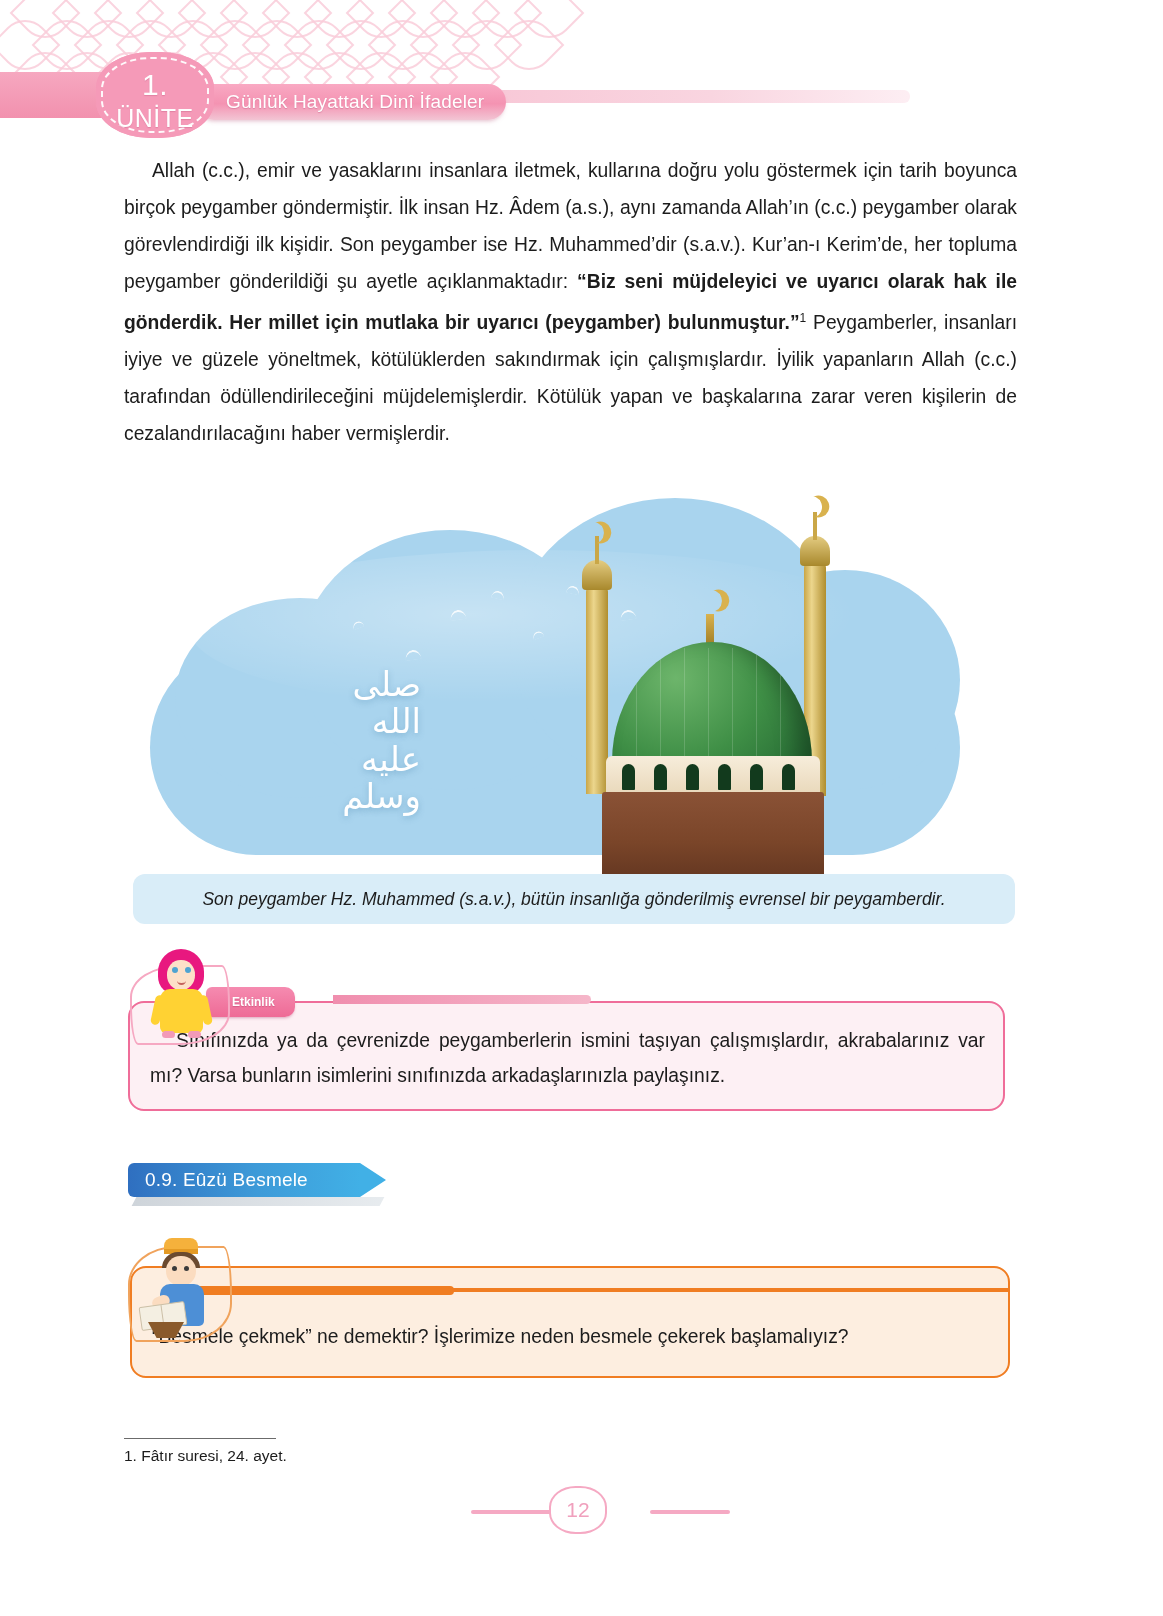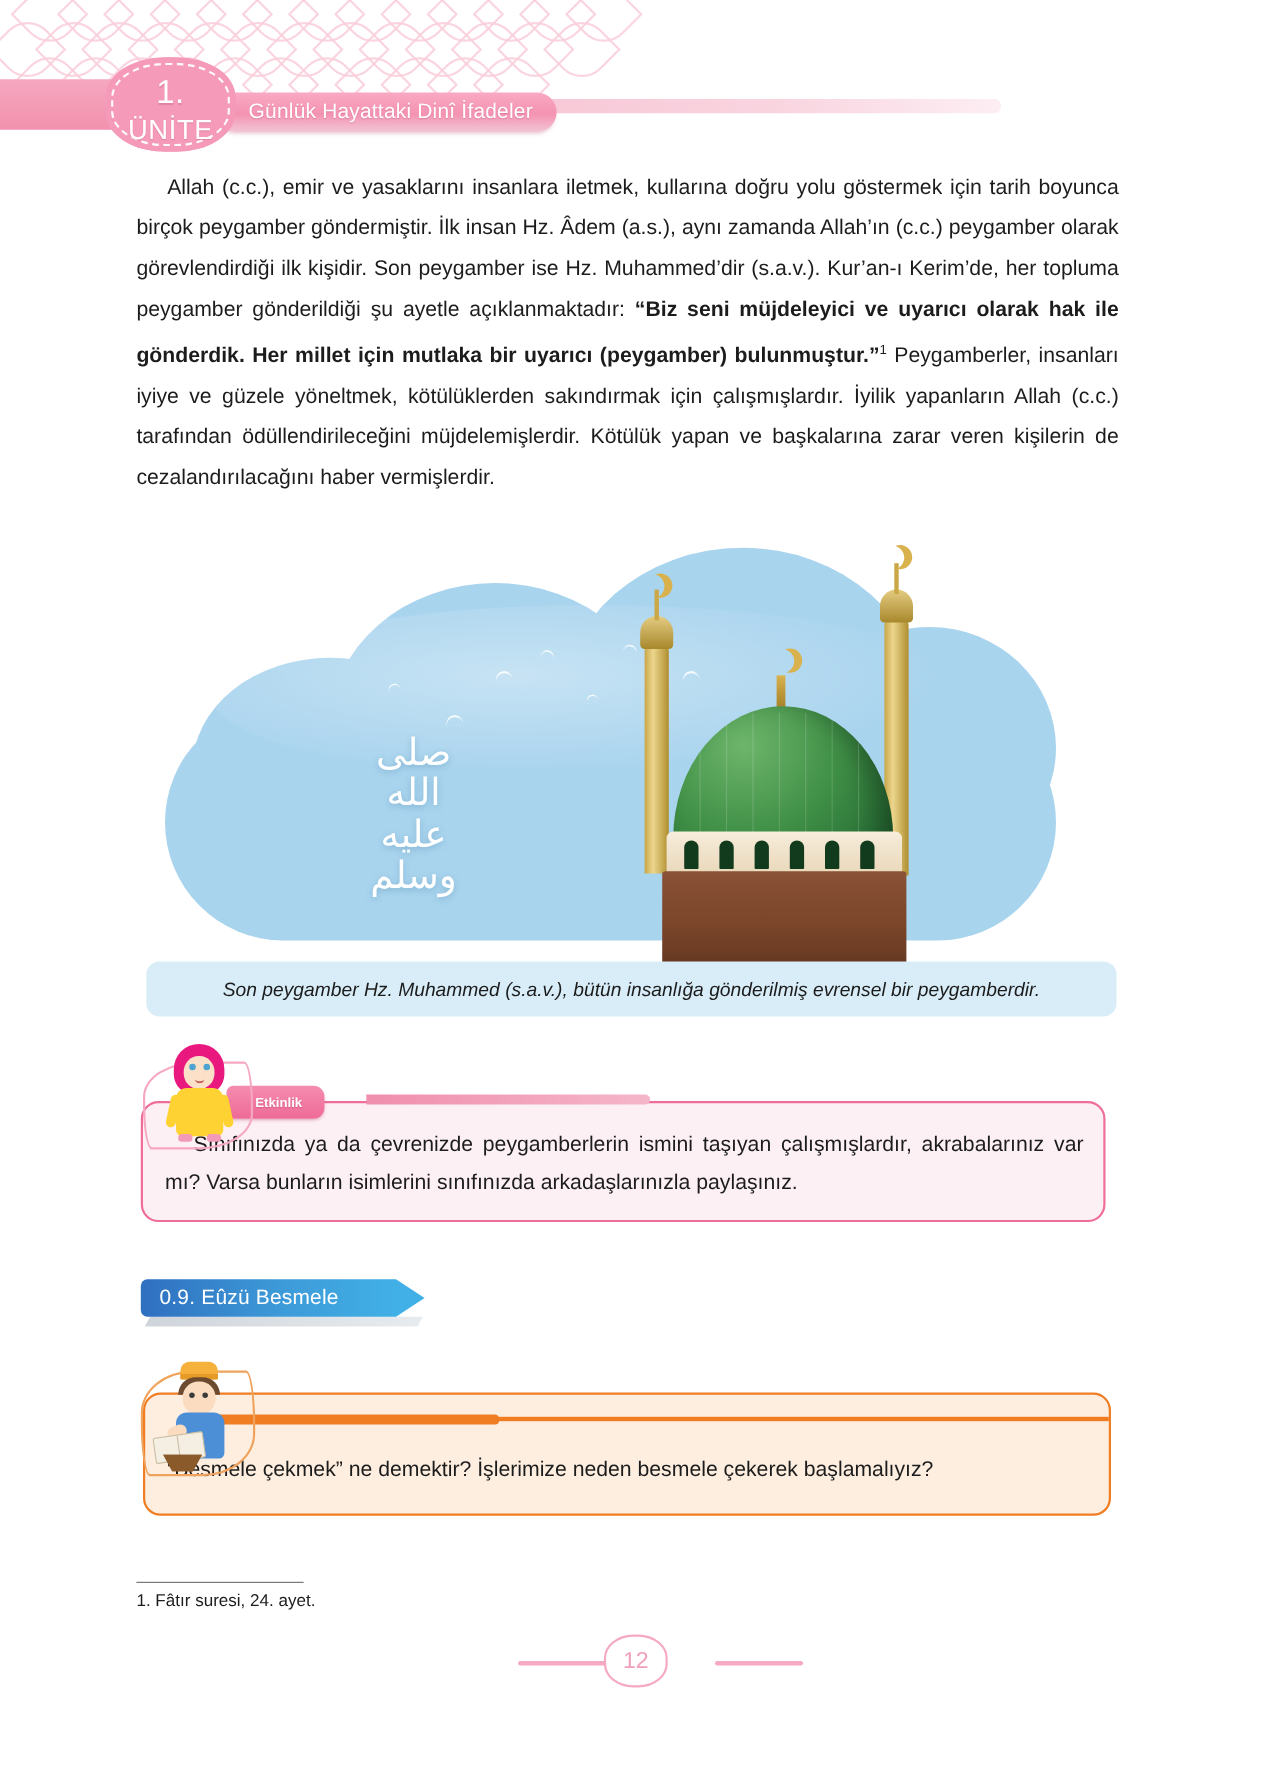--- a/index.html
+++ b/index.html
@@ -165,20 +165,21 @@
     direction: rtl;
     text-shadow: 0 2px 6px rgba(60,120,160,.35);
     user-select: none;
   }
   #calligraphy .small {
     position: absolute;
     left: 6px; top: 36px;
     font-size: 34px;
     line-height: 1.1;
     width: 90px;
+    text-align: right;
   }
 
   
   #mosque { position: absolute; left: 400px; top: 20px; width: 330px; height: 350px; }
   #dome {
     position: absolute; left: 62px; top: 132px;
     width: 200px; height: 165px;
     background: radial-gradient(ellipse at 32% 22%, #6db56b 0%, #3f8f46 45%, #19582a 100%);
     border-radius: 100px 100px 18px 18px / 120px 120px 12px 12px;
     box-shadow: inset -14px -8px 22px rgba(0,0,0,.28);

